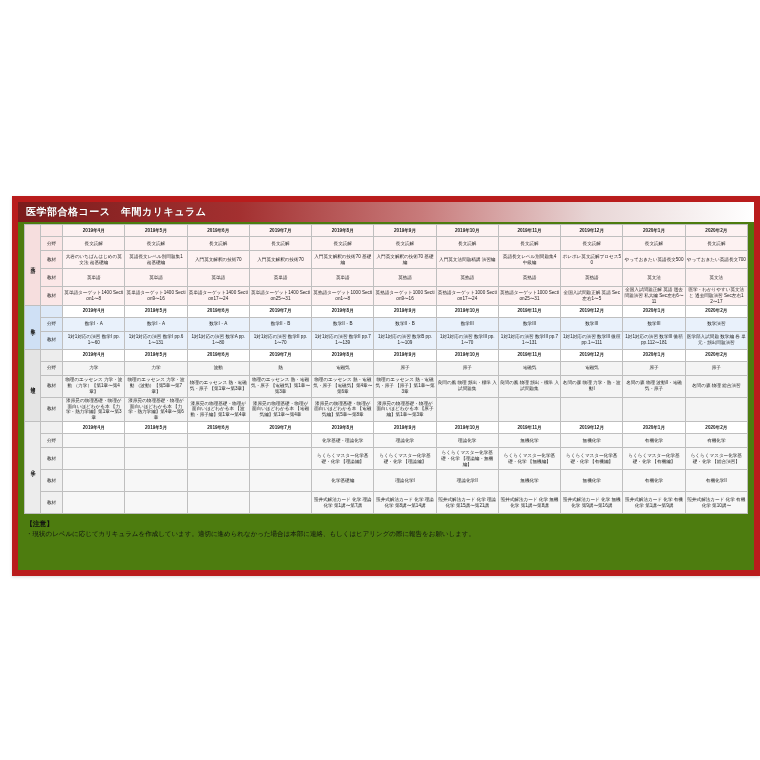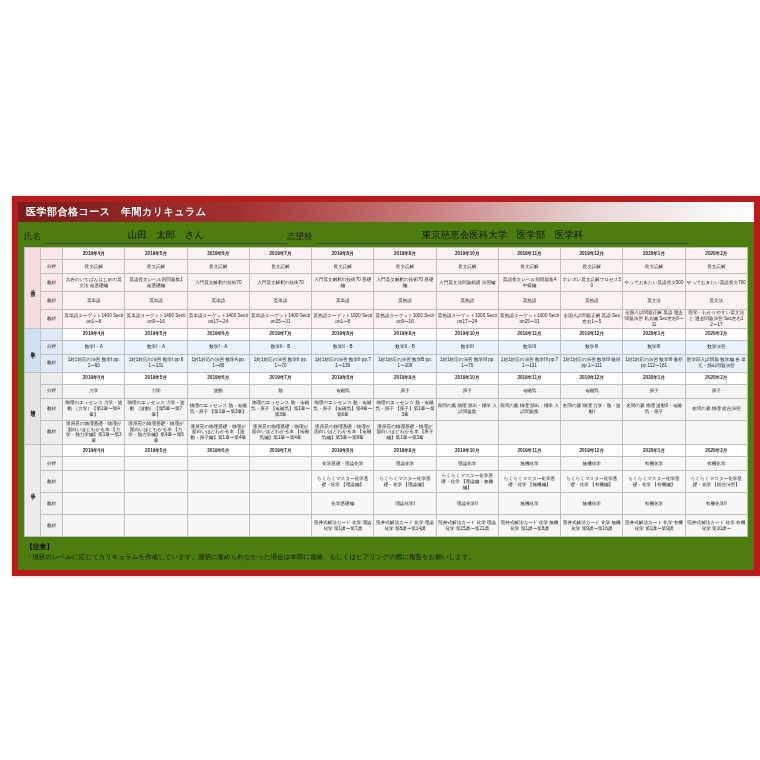--- a/index.html
+++ b/index.html
@@ -80,31 +80,20 @@
 </style>
 </head>
 <body>
 
 <div id="sheet">
 
   <div class="titlebar">
     <div class="t">医学部合格コース　年間カリキュラム</div>
   </div>
 
-  <div class="idrow">
-    <div class="idcell">
-      <span class="idlabel">氏名</span>
-      <span class="idvalue nm">山田　太郎　さん</span>
-    </div>
-    <div class="idcell">
-      <span class="idlabel">志望校</span>
-      <span class="idvalue sc">東京慈恵会医科大学　医学部　医学科</span>
-    </div>
-    <div class="spacer"></div>
-  </div>
 
   <table class="grid">
     <colgroup>
       <col style="width:16px">
         <col style="width:22px">
       <col style="width:62px">
         <col style="width:62px">
         <col style="width:62px">
         <col style="width:62px">
       <col style="width:62px">

